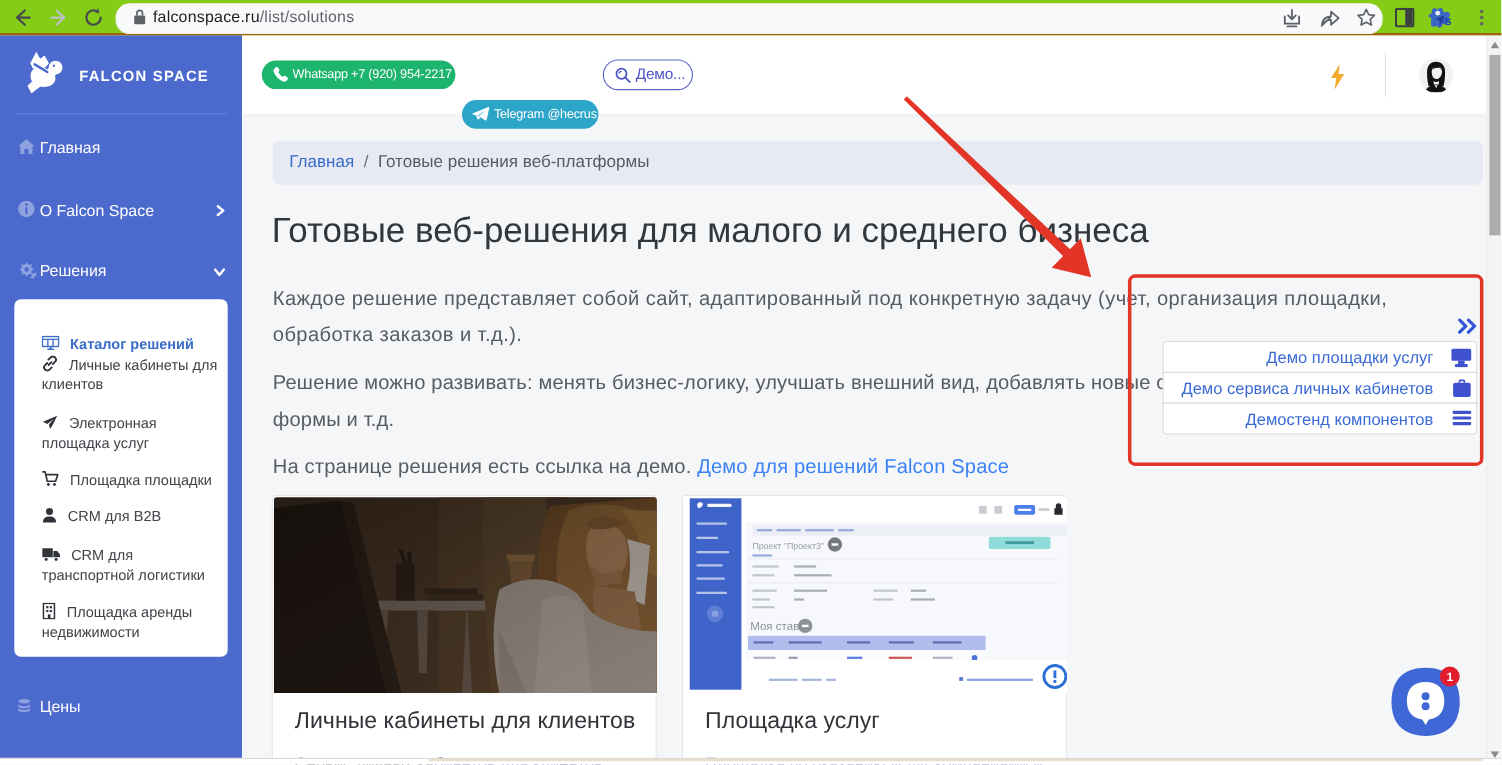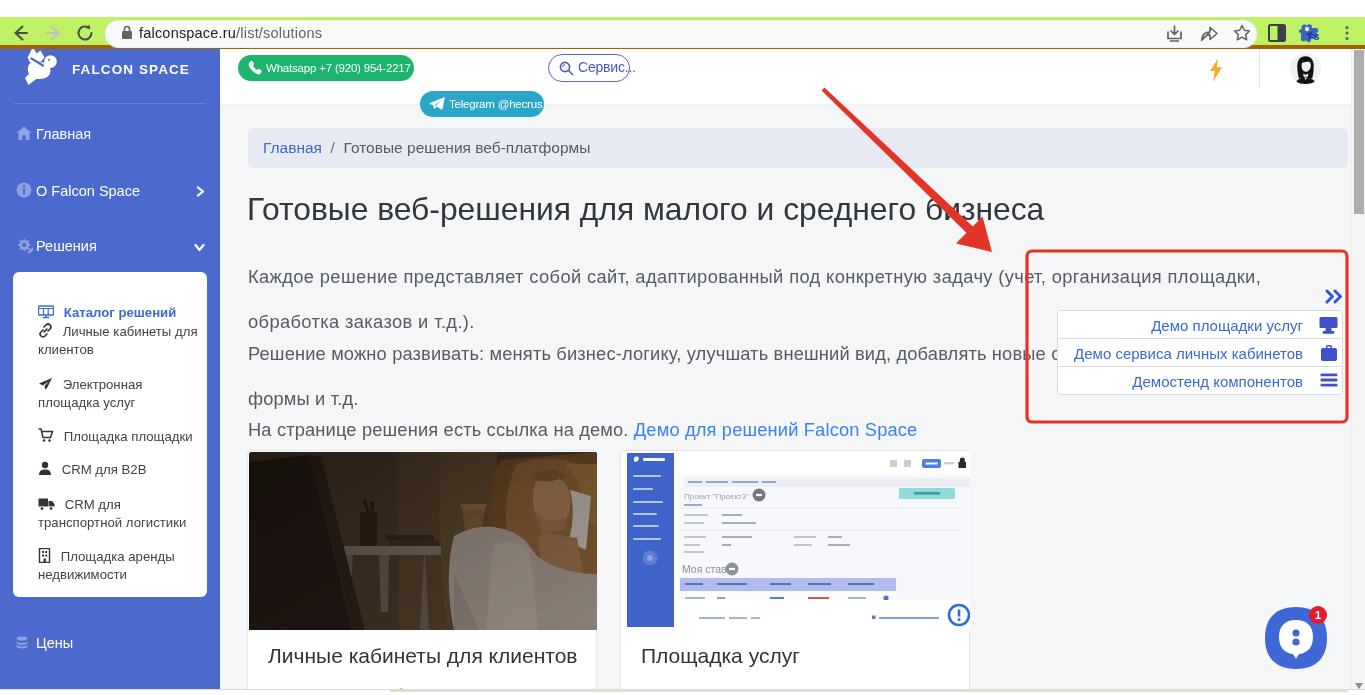--- a/index.html
+++ b/index.html
@@ -1,20 +1,20 @@
 <!DOCTYPE html>
 <html><head>
 <meta charset="utf-8">
 <style>
   html,body{margin:0;padding:0;}
   body{width:1365px;height:695px;overflow:hidden;font-family:"Liberation Sans",sans-serif;background:#fff;}
   #root{position:relative;width:1365px;height:695px;overflow:hidden;}
   .abs{position:absolute;}
   
-  .chrome{left:0;top:0;width:1365px;height:32px;background:#bef264;border-bottom:4px solid #a16207;box-sizing:border-box;margin-top:17px;}
+  .chrome{left:0;top:0;width:1365px;height:32px;background:#84cc16;border-bottom:2px solid #a16207;box-sizing:border-box;}
   .chrome svg{position:absolute;}
   .omni{position:absolute;left:105px;top:3px;width:1150px;height:26px;background:#f8f9fa;border:1px solid #f0f0f0;border-radius:13px;}
   .url{position:absolute;left:139px;top:7.5px;font-size:14.5px;color:#202124;letter-spacing:0.2px;}
   .url .path{color:#5f6368;}
   
   .appbg{left:220px;top:32px;width:1131px;height:663px;background:#f5f6f8;}
   .header{left:220px;top:32px;width:1131px;height:72px;background:#fff;box-shadow:0 1px 3px rgba(0,0,0,0.04);}
   
   .sidebar{left:0;top:32px;width:220px;height:657px;background:#4c69ce;}
   .sb-logo-text{position:absolute;left:72px;top:30px;color:#fff;font-size:13.5px;font-weight:bold;letter-spacing:1.1px;}
@@ -25,21 +25,21 @@
   .sm-item{position:absolute;left:25px;width:168px;font-size:13.2px;color:#3f4449;line-height:18px;}
   .sm-item svg{vertical-align:-2px;margin-right:6px;}
   .sm-blue{color:#3a6cc8;font-weight:bold;}
   
   .pill{position:absolute;border-radius:14px;color:#fff;font-size:11.5px;letter-spacing:-0.2px;line-height:26px;height:26px;box-sizing:border-box;white-space:nowrap;}
   
   .breadcrumb{left:248px;top:128px;width:1100px;height:40px;background:#e8eaf3;border-radius:6px;}
   .bc-text{position:absolute;left:15px;top:11px;font-size:15.5px;color:#545b63;}
   .bc-text a{color:#3a6cc8;text-decoration:none;}
   h1.title{position:absolute;left:247px;top:191px;margin:0;font-size:31.8px;font-weight:400;color:#32373c;}
-  .para{position:absolute;left:248px;font-size:18.3px;letter-spacing:0.15px;line-height:45px;color:#565c62;}
+  .para{position:absolute;left:248px;font-size:18.3px;letter-spacing:0.15px;line-height:33px;color:#565c62;}
   .para a{color:#3b82f6;text-decoration:none;}
   
   .card{position:absolute;top:450px;background:#fff;border:1px solid #e5e5e5;border-radius:4px;box-sizing:border-box;}
   .card .cap{position:absolute;left:20px;top:193px;font-size:21px;color:#303438;}
   .card .desc{position:absolute;left:20px;top:233px;font-size:15px;color:#6a7075;line-height:22px;}
   
   .demo-row{position:absolute;left:1057px;width:286px;height:29px;background:#fff;border:1px solid #d9dce1;box-sizing:border-box;}
   .demo-row .t{position:absolute;right:39px;top:5.5px;font-size:15px;color:#3a6ad4;}
   .demo-row svg{position:absolute;right:4px;top:5px;}
   
@@ -69,21 +69,21 @@
         </svg>
       <span style="margin-left:29px">Telegram @hecrus</span>
     </div>
 
     <div class="pill" style="left:328px;top:22px;width:82px;height:28px;line-height:25px;background:#fff;border:1.5px solid #5a64c8;color:#4a54c8;font-size:14px;">
       <svg style="position:absolute;left:10px;top:6px" width="15" height="15" viewBox="0 0 15 15">
           <circle cx="6" cy="6" r="4.6" stroke="#4a54c8" stroke-width="1.6" fill="none"></circle>
           <path d="M9.5 9.5 L13.5 13.5" stroke="#4a54c8" stroke-width="1.6" stroke-linecap="round"></path>
           <path d="M3.8 6 a2.2 2.2 0 0 1 2.2 -2.2" stroke="#4a54c8" stroke-width="1.1" fill="none"></path>
         </svg>
-      <span style="margin-left:29px">Сервис...</span>
+      <span style="margin-left:29px">Демо...</span>
     </div>
 
     <svg style="position:absolute;left:989px;top:26px" width="14" height="24" viewBox="0 0 14 24">
         <path d="M9 0.5 L1 13 H5.8 L4.2 23.5 L13 9.2 H7.8 Z" fill="#f3ab2e"></path>
       </svg>
 
     <div style="position:absolute;left:1039px;top:16px;width:1px;height:40px;background:#e3e3e3;"></div>
 
     <svg style="position:absolute;left:1070px;top:21px" width="31" height="31" viewBox="0 0 31 31">
       <circle cx="15.5" cy="15.5" r="15.5" fill="#f1f1f1"></circle>

